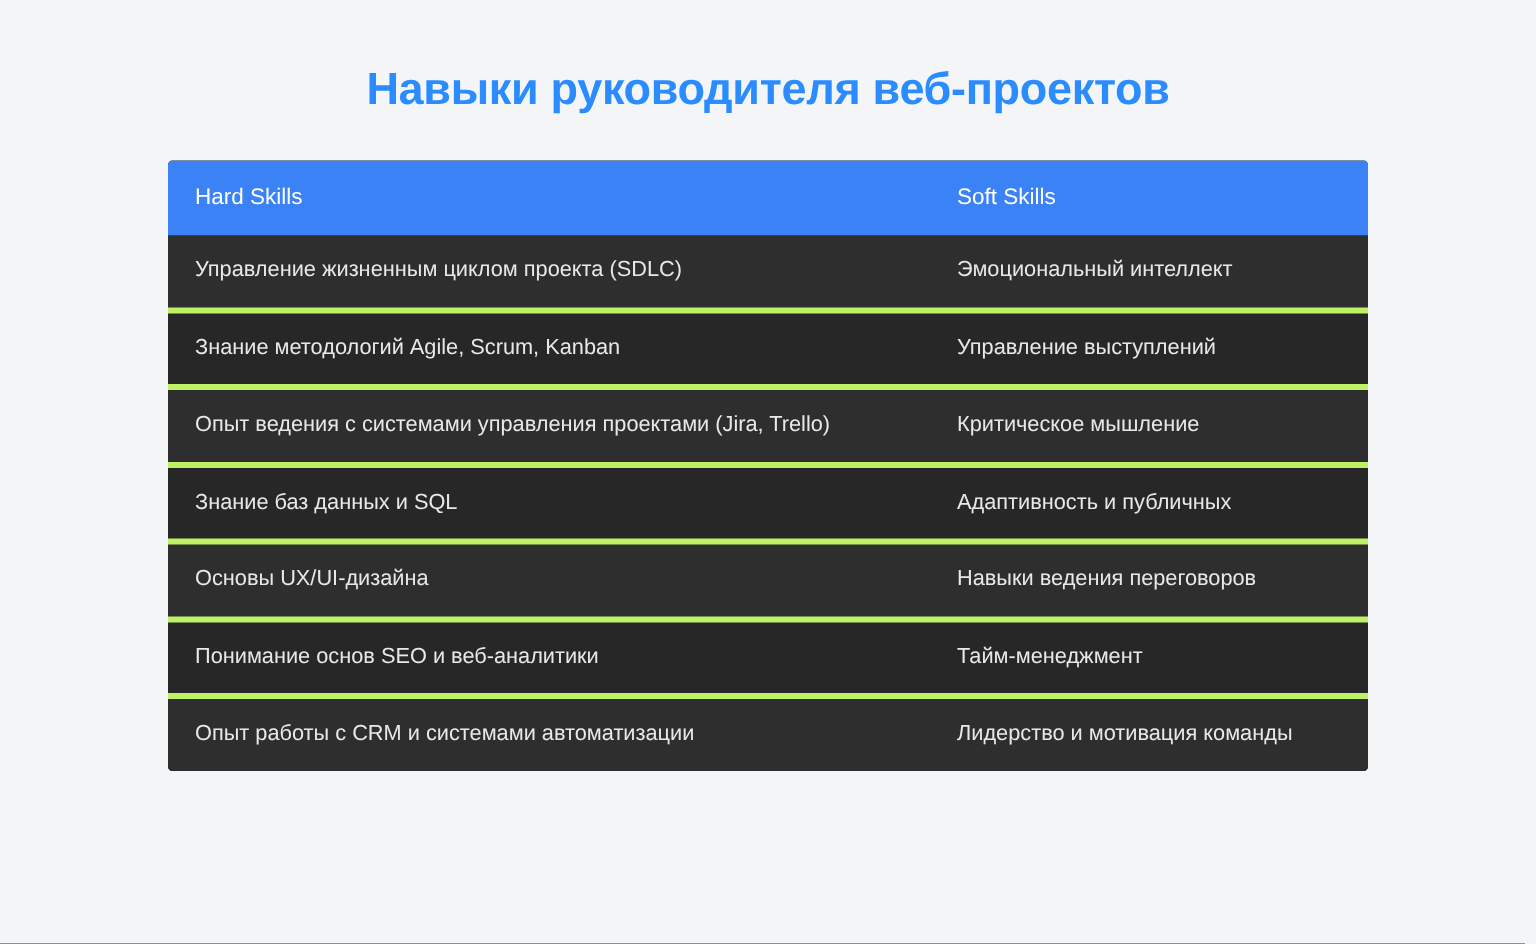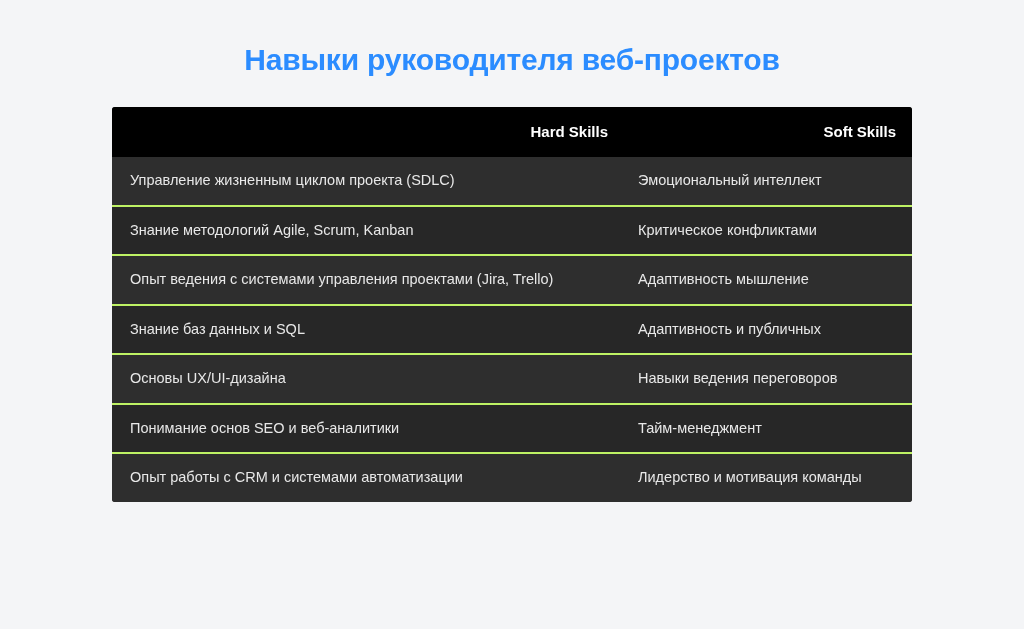--- a/index.html
+++ b/index.html
@@ -34,35 +34,35 @@
     background: #2a2a2a;
     border-radius: 3px;
     overflow: hidden;
   }
   table {
     width: 100%;
     border-collapse: collapse;
     table-layout: fixed;
   }
   thead th {
-    background: #000000;
+    background: #3b82f6;
     color: #ffffff;
     font-size: 15px;
-    font-weight: bold;
-    text-align: right;
+    font-weight: normal;
+    text-align: left;
     padding: 16px 16px 17px 16px;
     vertical-align: middle;
   }
   tbody td {
     color: #e8e8e8;
     font-size: 14.5px;
     padding: 14px 16px;
     vertical-align: middle;
     line-height: 1.35;
-    border-bottom: 2px solid #bef264;
+    border-bottom: 4px solid #bef264;
   }
   tbody tr:nth-child(odd) td {
     background: #2e2e2e;
   }
   tbody tr:nth-child(even) td {
     background: #272727;
   }
   tbody tr:last-child td {
     border-bottom: none;
   }
@@ -90,25 +90,25 @@
           <th class="cell-soft">Soft Skills</th>
         </tr>
       </thead>
       <tbody>
         <tr>
           <td class="cell-hard">Управление жизненным циклом проекта (SDLC)</td>
           <td class="cell-soft">Эмоциональный интеллект</td>
         </tr>
         <tr>
           <td class="cell-hard">Знание методологий Agile, Scrum, Kanban</td>
-          <td class="cell-soft">Критическое конфликтами</td>
+          <td class="cell-soft">Управление выступлений</td>
         </tr>
         <tr>
           <td class="cell-hard">Опыт ведения с системами управления проектами (Jira, Trello)</td>
-          <td class="cell-soft">Адаптивность мышление</td>
+          <td class="cell-soft">Критическое мышление</td>
         </tr>
         <tr>
           <td class="cell-hard">Знание баз данных и SQL</td>
           <td class="cell-soft">Адаптивность и публичных</td>
         </tr>
         <tr>
           <td class="cell-hard">Основы UX/UI-дизайна</td>
           <td class="cell-soft">Навыки ведения переговоров</td>
         </tr>
         <tr>

